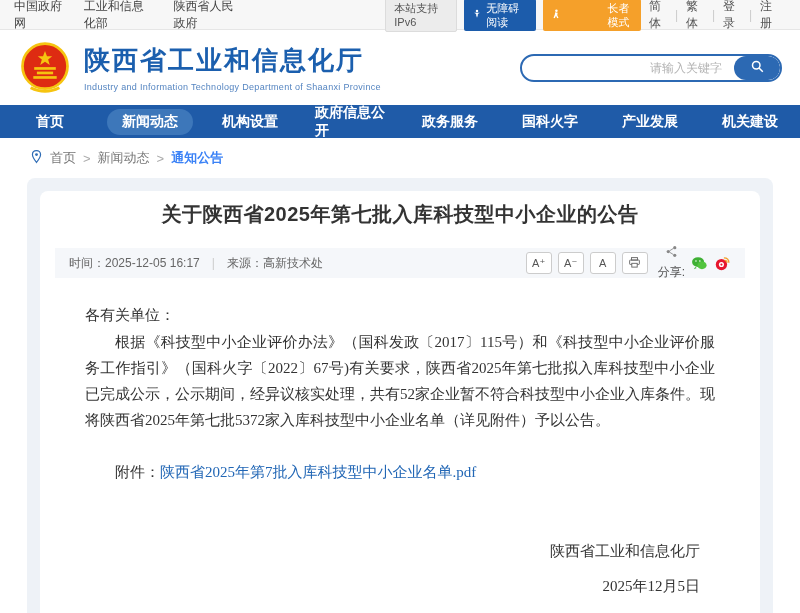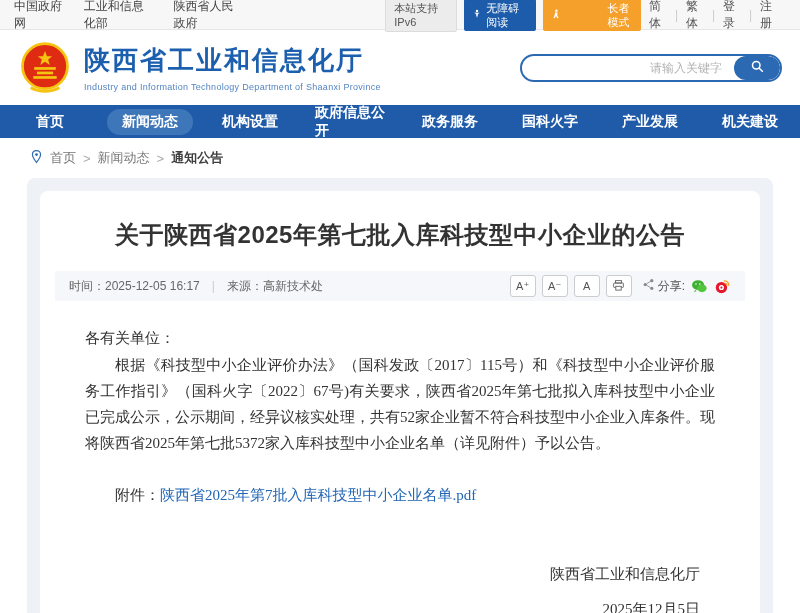--- a/index.html
+++ b/index.html
@@ -39,38 +39,38 @@
   .nav { height:33px; background:#1f5ba8; display:flex; }
   .nav-item { flex:1; display:flex; align-items:center; justify-content:center;
     color:#fff; font-size:14px; font-weight:bold; cursor:pointer; }
   .nav-item .pill { padding:4px 15px; border-radius:15px; }
   .nav-item.active .pill { background:#3d77ba; }
 
   
   .breadcrumb { height:40px; background:#fff; display:flex; align-items:center;
     padding-left:30px; font-size:13px; color:#888; gap:7px; }
   .breadcrumb .crumb { color:#777; cursor:pointer; }
-  .breadcrumb .crumb.current { color:#404040; font-weight:bold; }
+  .breadcrumb .crumb.current { color:#3b82f6; font-weight:bold; }
   .breadcrumb .bc-sep { color:#aaa; }
 
   
   .panel { margin-left:27px; width:746px; height:435px; background:#eef2f7;
     border-radius:8px 8px 0 0; padding:13px 13px 0; }
   .card { background:#fff; border-radius:8px 8px 0 0; width:720px; height:422px; overflow:hidden; }
-  .article-title { padding-top:28px; text-align:center; font-size:24px; font-weight:bold;
+  .article-title { padding-top:10px; text-align:center; font-size:20px; font-weight:bold;
     color:#333; letter-spacing:0.5px; }
 
   .meta { margin:20px 15px 0; height:30px; background:#f5f7fa; display:flex;
     align-items:center; padding:0 14px; font-size:12px; color:#666; }
   .meta .divider { margin:0 12px; color:#ccc; }
   .meta-right { margin-left:auto; display:flex; align-items:center; gap:6px; }
   .sq-btn { width:26px; height:22px; border:1px solid #ccc; border-radius:3px; background:#fff;
     font-size:11px; color:#555; display:flex; align-items:center; justify-content:center;
     cursor:pointer; font-family:inherit; }
-  .share-label { display:flex; align-items:center; gap:3px; color:#555; margin-left:4px; }
+  .share-label { display:flex; align-items:center; gap:3px; color:#555; margin-left:4px;flex-direction:column; }
   .soc { width:17px; height:17px; cursor:pointer; }
 
   
   .article-body { padding:0 45px; font-family:"Liberation Serif","DejaVu Serif",serif;
     color:#333; font-size:15px; }
   .salutation { margin-top:28px; }
   .paragraph { margin-top:4px; line-height:26px; text-indent:2em; text-align:justify; }
   .attachment { margin-top:30px; text-indent:2em; }
   .attachment a { color:#2166b5; text-decoration:none; cursor:pointer; }
   .signature { text-align:right; margin-top:60px; padding-right:15px; }

